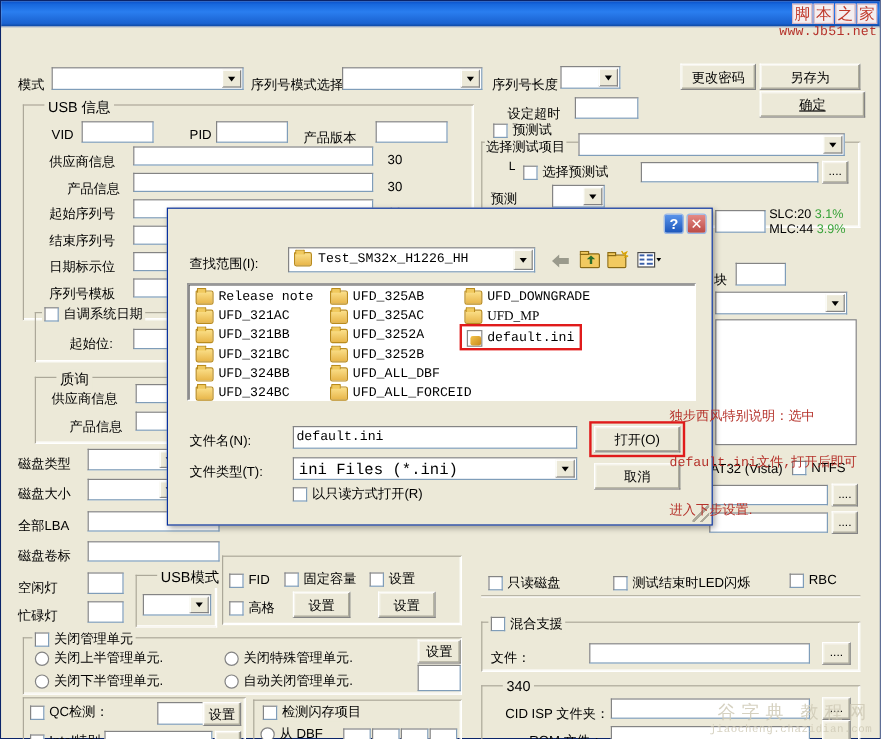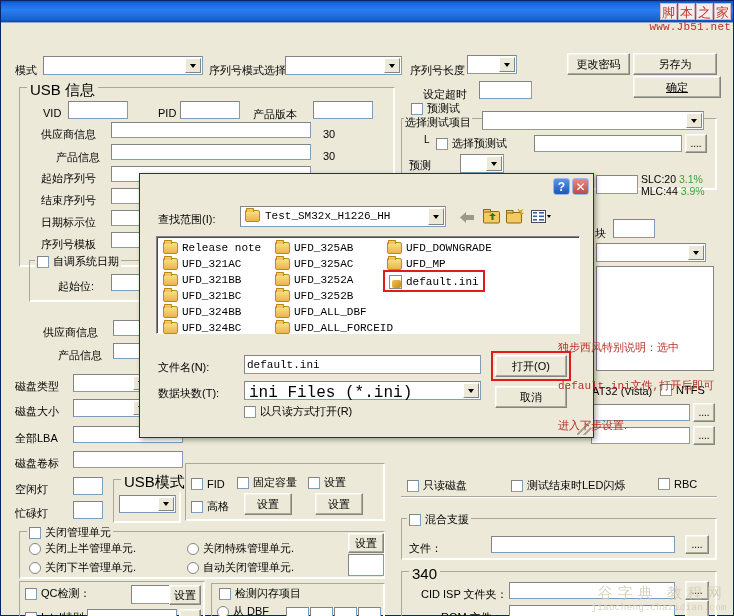--- a/index.html
+++ b/index.html
@@ -79,22 +79,22 @@
     box-shadow: inset -1px -1px 0 #acaa99, inset 1px 1px 0 #f6f4ec;
     display: flex; align-items: center; justify-content: center;
     font-size: 11px; color: #000; white-space: nowrap;
   }
   .grp {
     position: absolute; border: 1px solid #fff;
     border-top: 1px solid #aca899; border-left: 1px solid #aca899;
     box-shadow: inset -1px -1px 0 #fff;
   }
   .grp > .cap {
-    position: absolute; top: -7px; left: 7px; background: #ece9d8;
-    padding: 0 3px; font-size: 15px; white-space: nowrap;
+    position: absolute; top: -7px; left: 17px; background: #ece9d8;
+    padding: 0 3px; font-size: 12px; white-space: nowrap;
   }
   .chk { position: absolute; display: flex; align-items: center; gap: 4px; white-space: nowrap; }
   .chk .box {
     width: 12px; height: 12px; background: #fff;
     border: 1px solid #7f9db9; border-top-color:#848484; border-left-color:#848484;
     flex: none;
   }
   .rad { position: absolute; display: flex; align-items: center; gap: 4px; white-space: nowrap; }
   .rad .dot {
     width: 12px; height: 12px; border-radius: 50%; background: #fff;
@@ -238,20 +238,23 @@
     <div class="tbox" style="left:110px; top:209px; width:200px; height:16px;"></div>
 
     <div class="grp" style="left:28px; top:237px; width:140px; height:42px;"></div>
     <div class="chk" style="left:34px; top:231px; background:#ece9d8; padding:0 2px;">
       <span class="box"></span>
       <span>自调系统日期</span>
     </div>
     <span class="lbl" style="left:57px; top:256px;">起始位:</span>
     <div class="tbox" style="left:110px; top:251px; width:52px; height:17px;"></div>
 
+    <div class="grp" style="left:28px; top:291px; width:160px; height:56px;">
+      <span class="cap">质询</span>
+    </div>
     <span class="lbl" style="left:42px; top:302px;">供应商信息</span>
     <div class="tbox" style="left:112px; top:297px; width:72px; height:16px;"></div>
     <span class="lbl" style="left:57px; top:325px;">产品信息</span>
     <div class="tbox" style="left:112px; top:320px; width:72px; height:16px;"></div>
 
     <span class="lbl" style="left:14px; top:356px;">磁盘类型</span>
     <div class="combo" style="left:72px; top:351px; width:78px; height:18px;">
       <div class="arrow"></div>
     </div>
 
@@ -550,37 +553,37 @@
         </div>
       <div class="fitem" style="left:118px; top:85px;">
           <span class="folder-ico"></span>
           <span>UFD_ALL_FORCEID</span>
         </div>
 
       <div class="fitem" style="left:230px; top:5px;">
           <span class="folder-ico"></span>
           <span>UFD_DOWNGRADE</span>
         </div>
-      <div class="fitem" style="left:230px; top:21px;">
+      <div class="fitem" style="left:230px; top:21px;font-family:Liberation Serif, serif;">
           <span class="folder-ico"></span>
           <span>UFD_MP</span>
         </div>
       <div class="fitem" style="left:232px; top:38px;">
           <span class="ini-ico"></span>
           <span>default.ini</span>
         </div>
       <div class="redbox" style="left:226px; top:33px; width:102px; height:22px;"></div>
     </div>
 
     <span class="lbl" style="left:18px; top:186px;">文件名(N):</span>
     <div class="tbox" style="left:104px; top:181px; width:237px; height:19px; font-family:'Liberation Mono',monospace; line-height:18px;">default.ini</div>
 
-    <span class="lbl" style="left:18px; top:212px;">数据块数(T):</span>
+    <span class="lbl" style="left:18px; top:212px;">文件类型(T):</span>
     <div class="combo" style="left:104px; top:207px; width:237px; height:19px;">
-      <div style="position:absolute; left:4px; top:2px; font-family:'Liberation Mono',monospace; font-size:16px;">ini Files (*.ini)</div>
+      <div style="position:absolute; left:4px; top:2px; font-family:'Liberation Mono',monospace; font-size:13px;">ini Files (*.ini)</div>
       <div class="arrow"></div>
     </div>
 
     <div class="chk" style="left:104px; top:230px;">
       <span class="box"></span>
       <span>以只读方式打开(R)</span>
     </div>
 
     <div class="btn" style="left:355px; top:181px; width:72px; height:22px;">打开(O)</div>
     <div class="redbox" style="left:351px; top:177px; width:80px; height:30px;"></div>

